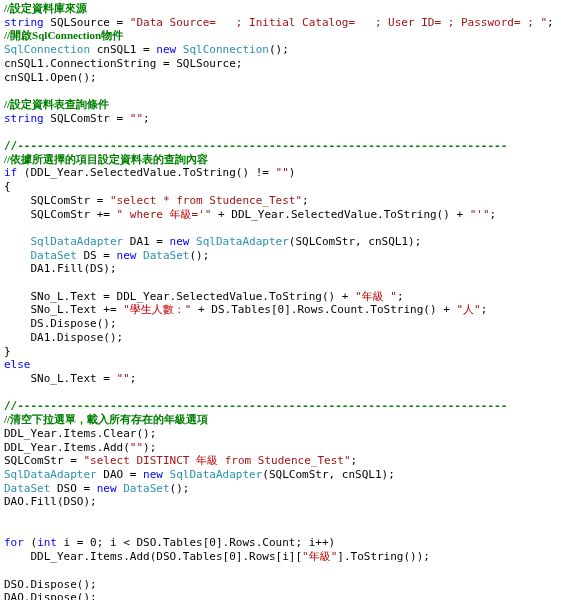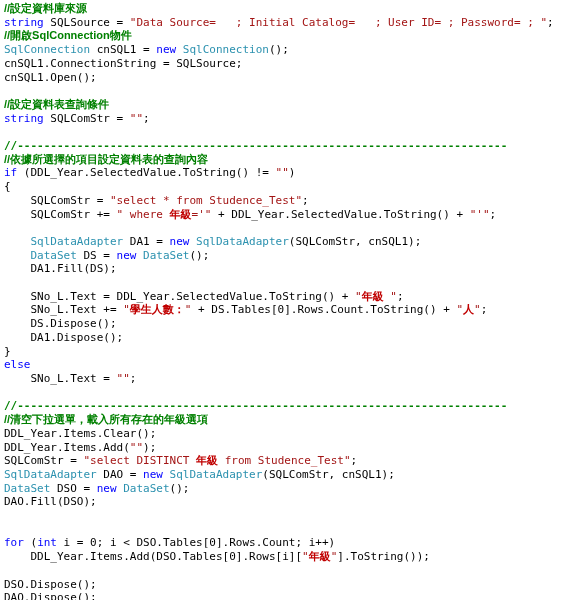--- a/index.html
+++ b/index.html
@@ -25,21 +25,21 @@
     white-space: pre;
     min-height: 13.7px;
   }
   .tok { white-space: pre; }
   
   .c-plain   { color: #000000; }
   .c-comment { color: #008000; font-weight: bold; }
   .c-keyword { color: #0000ff; }
   .c-type    { color: #2b91af; text-align: right; }
   .c-string  { color: #a31515; }
-  .c-cjkstr  { color: #c00000; font-weight: bold;
+  .c-cjkstr  { color: #c00000; font-weight: normal;
                font-family: "DejaVu Sans", "Liberation Sans", sans-serif; }
-  .c-cjkcomment { font-family: Liberation Sans, sans-serif;
+  .c-cjkcomment { font-family: Liberation Serif, serif;
                   font-weight: bold; }
 </style>
 </head>
 <body>
 
 <div id="code-listing"><div class="line"><span class="tok c-comment c-cjkcomment">//設定資料庫來源</span></div><div class="line"><span class="tok c-keyword">string</span><span class="tok c-plain"> SQLSource = </span><span class="tok c-string">"Data Source=   ; Initial Catalog=   ; User ID= ; Password= ; "</span><span class="tok c-plain">;</span></div><div class="line"><span class="tok c-comment c-cjkcomment">//開啟SqlConnection物件</span></div><div class="line"><span class="tok c-type">SqlConnection</span><span class="tok c-plain"> cnSQL1 = </span><span class="tok c-keyword">new</span><span class="tok c-plain"> </span><span class="tok c-type">SqlConnection</span><span class="tok c-plain">();</span></div><div class="line"><span class="tok c-plain">cnSQL1.ConnectionString = SQLSource;</span></div><div class="line"><span class="tok c-plain">cnSQL1.Open();</span></div><div class="line">&nbsp;</div><div class="line"><span class="tok c-comment c-cjkcomment">//設定資料表查詢條件</span></div><div class="line"><span class="tok c-keyword">string</span><span class="tok c-plain"> SQLComStr = </span><span class="tok c-string">""</span><span class="tok c-plain">;</span></div><div class="line">&nbsp;</div><div class="line"><span class="tok c-comment">//--------------------------------------------------------------------------</span></div><div class="line"><span class="tok c-comment c-cjkcomment">//依據所選擇的項目設定資料表的查詢內容</span></div><div class="line"><span class="tok c-keyword">if</span><span class="tok c-plain"> (DDL_Year.SelectedValue.ToString() != </span><span class="tok c-string">""</span><span class="tok c-plain">)</span></div><div class="line"><span class="tok c-plain">{</span></div><div class="line"><span class="tok c-plain">    SQLComStr = </span><span class="tok c-string">"select * from Studence_Test"</span><span class="tok c-plain">;</span></div><div class="line"><span class="tok c-plain">    SQLComStr += </span><span class="tok c-string">" where </span><span class="tok c-cjkstr">年級</span><span class="tok c-string">='"</span><span class="tok c-plain"> + DDL_Year.SelectedValue.ToString() + </span><span class="tok c-string">"'"</span><span class="tok c-plain">;</span></div><div class="line">&nbsp;</div><div class="line"><span class="tok c-plain">    </span><span class="tok c-type">SqlDataAdapter</span><span class="tok c-plain"> DA1 = </span><span class="tok c-keyword">new</span><span class="tok c-plain"> </span><span class="tok c-type">SqlDataAdapter</span><span class="tok c-plain">(SQLComStr, cnSQL1);</span></div><div class="line"><span class="tok c-plain">    </span><span class="tok c-type">DataSet</span><span class="tok c-plain"> DS = </span><span class="tok c-keyword">new</span><span class="tok c-plain"> </span><span class="tok c-type">DataSet</span><span class="tok c-plain">();</span></div><div class="line"><span class="tok c-plain">    DA1.Fill(DS);</span></div><div class="line">&nbsp;</div><div class="line"><span class="tok c-plain">    SNo_L.Text = DDL_Year.SelectedValue.ToString() + </span><span class="tok c-string">"</span><span class="tok c-cjkstr">年級</span><span class="tok c-string"> "</span><span class="tok c-plain">;</span></div><div class="line"><span class="tok c-plain">    SNo_L.Text += </span><span class="tok c-string">"</span><span class="tok c-cjkstr">學生人數：</span><span class="tok c-string">"</span><span class="tok c-plain"> + DS.Tables[0].Rows.Count.ToString() + </span><span class="tok c-string">"</span><span class="tok c-cjkstr">人</span><span class="tok c-string">"</span><span class="tok c-plain">;</span></div><div class="line"><span class="tok c-plain">    DS.Dispose();</span></div><div class="line"><span class="tok c-plain">    DA1.Dispose();</span></div><div class="line"><span class="tok c-plain">}</span></div><div class="line"><span class="tok c-keyword">else</span></div><div class="line"><span class="tok c-plain">    SNo_L.Text = </span><span class="tok c-string">""</span><span class="tok c-plain">;</span></div><div class="line">&nbsp;</div><div class="line"><span class="tok c-comment">//--------------------------------------------------------------------------</span></div><div class="line"><span class="tok c-comment c-cjkcomment">//清空下拉選單，載入所有存在的年級選項</span></div><div class="line"><span class="tok c-plain">DDL_Year.Items.Clear();</span></div><div class="line"><span class="tok c-plain">DDL_Year.Items.Add(</span><span class="tok c-string">""</span><span class="tok c-plain">);</span></div><div class="line"><span class="tok c-plain">SQLComStr = </span><span class="tok c-string">"select DISTINCT </span><span class="tok c-cjkstr">年級</span><span class="tok c-string"> from Studence_Test"</span><span class="tok c-plain">;</span></div><div class="line"><span class="tok c-type">SqlDataAdapter</span><span class="tok c-plain"> DAO = </span><span class="tok c-keyword">new</span><span class="tok c-plain"> </span><span class="tok c-type">SqlDataAdapter</span><span class="tok c-plain">(SQLComStr, cnSQL1);</span></div><div class="line"><span class="tok c-type">DataSet</span><span class="tok c-plain"> DSO = </span><span class="tok c-keyword">new</span><span class="tok c-plain"> </span><span class="tok c-type">DataSet</span><span class="tok c-plain">();</span></div><div class="line"><span class="tok c-plain">DAO.Fill(DSO);</span></div><div class="line">&nbsp;</div><div class="line">&nbsp;</div><div class="line"><span class="tok c-keyword">for</span><span class="tok c-plain"> (</span><span class="tok c-keyword">int</span><span class="tok c-plain"> i = 0; i &lt; DSO.Tables[0].Rows.Count; i++)</span></div><div class="line"><span class="tok c-plain">    DDL_Year.Items.Add(DSO.Tables[0].Rows[i][</span><span class="tok c-string">"</span><span class="tok c-cjkstr">年級</span><span class="tok c-string">"</span><span class="tok c-plain">].ToString());</span></div><div class="line">&nbsp;</div><div class="line"><span class="tok c-plain">DSO.Dispose();</span></div><div class="line"><span class="tok c-plain">DAO.Dispose();</span></div></div>
 
 </body></html>

